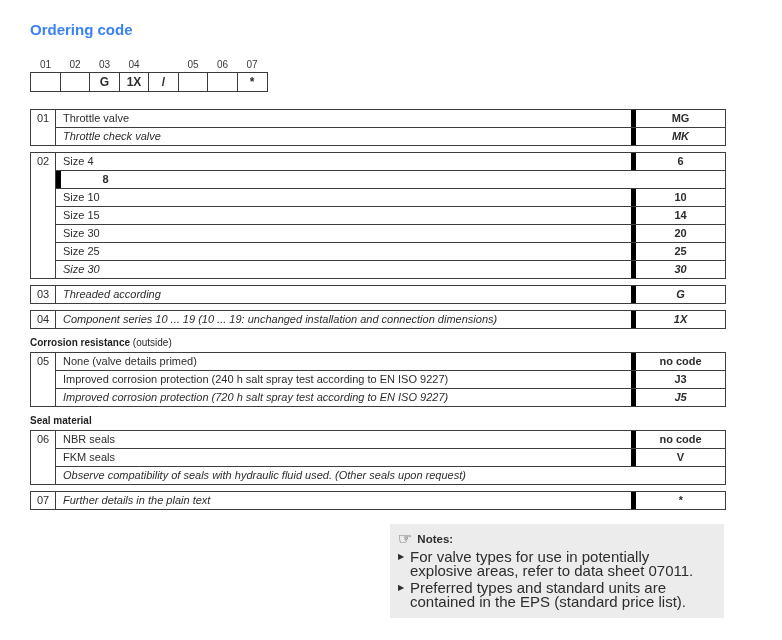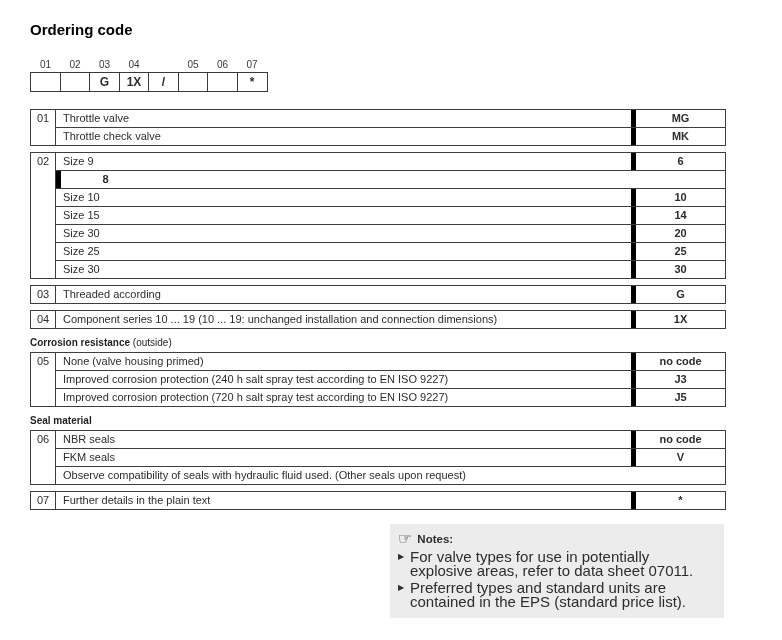--- a/index.html
+++ b/index.html
@@ -5,21 +5,21 @@
   html,body { margin:0; padding:0; background:#ffffff; }
   body {
     width:782px; height:640px;
     font-family:"Liberation Sans","DejaVu Sans",sans-serif;
     color:#2d2d2c;
     -webkit-font-smoothing:antialiased;
   }
   .page { padding:22px 26px 0 30px; box-sizing:border-box; }
 
   
-  .title { font-size:15px; font-weight:bold; line-height:16px; margin:0; color:#000000; }
+  .title { font-size:15px; font-weight:bold; line-height:16px; margin:0; color:#3b82f6; }
 
   
   .strip { display:flex; margin-top:20px; }
   .strip-col { display:flex; flex-direction:column; align-items:center; width:31px; }
   .strip-col:not(:first-child) { margin-left:-1.5px; }
   .strip-label { font-size:10px; height:14px; line-height:13px; color:#3a3a39; }
   .strip-box {
     box-sizing:border-box; width:100%; height:20px;
     border:1.5px solid #3a3a39; background:#fff;
     display:flex; align-items:center; justify-content:center;
@@ -31,21 +31,21 @@
   .group {
     display:flex; box-sizing:border-box; width:696px;
     border:1px solid #3d3d3c; margin-bottom:6px; background:#fff;
   }
   .numcol {
     width:24px; flex:0 0 24px; border-right:1px solid #3d3d3c;
     font-size:11px; line-height:17px; text-align:center; color:#2d2d2c;
   }
   .rows { flex:1 1 auto; display:flex; flex-direction:column; min-width:0; }
   .row { display:flex; height:17px; border-bottom:1px solid #3d3d3c; }
-  .row:last-child { border-bottom:none; }
+  .row:last-child { border-bottom:none;font-style:italic; }
   .desc {
     flex:1 1 auto; font-size:11px; line-height:16px;
     padding-left:7px; white-space:nowrap; overflow:hidden;
   }
   .code {
     flex:0 0 94px; box-sizing:border-box; border-left:5px solid #000000;
     font-size:11px; line-height:16px; font-weight:bold; text-align:center;
   }
 
   
@@ -120,21 +120,21 @@
           <div class="desc">Throttle check valve</div>
           <div class="code">MK</div>
         </div>
       </div>
     </div>
 
     <div class="group">
       <div class="numcol">02</div>
       <div class="rows">
         <div class="row">
-          <div class="desc">Size 9</div>
+          <div class="desc">Size 4</div>
           <div class="code">6</div>
         </div>
         <div class="row">
           <div class="code">8</div>
         </div>
         <div class="row">
           <div class="desc">Size 10</div>
           <div class="code">10</div>
         </div>
         <div class="row">
@@ -177,21 +177,21 @@
     </div>
 
     <div class="sect-head">
       <span class="sect-bold">Corrosion resistance</span><span class="sect-normal"> (outside)</span>
     </div>
 
     <div class="group">
       <div class="numcol">05</div>
       <div class="rows">
         <div class="row">
-          <div class="desc">None (valve housing primed)</div>
+          <div class="desc">None (valve details primed)</div>
           <div class="code">no code</div>
         </div>
         <div class="row">
           <div class="desc">Improved corrosion protection (240 h salt spray test according to EN ISO 9227)</div>
           <div class="code">J3</div>
         </div>
         <div class="row">
           <div class="desc">Improved corrosion protection (720 h salt spray test according to EN ISO 9227)</div>
           <div class="code">J5</div>
         </div>

